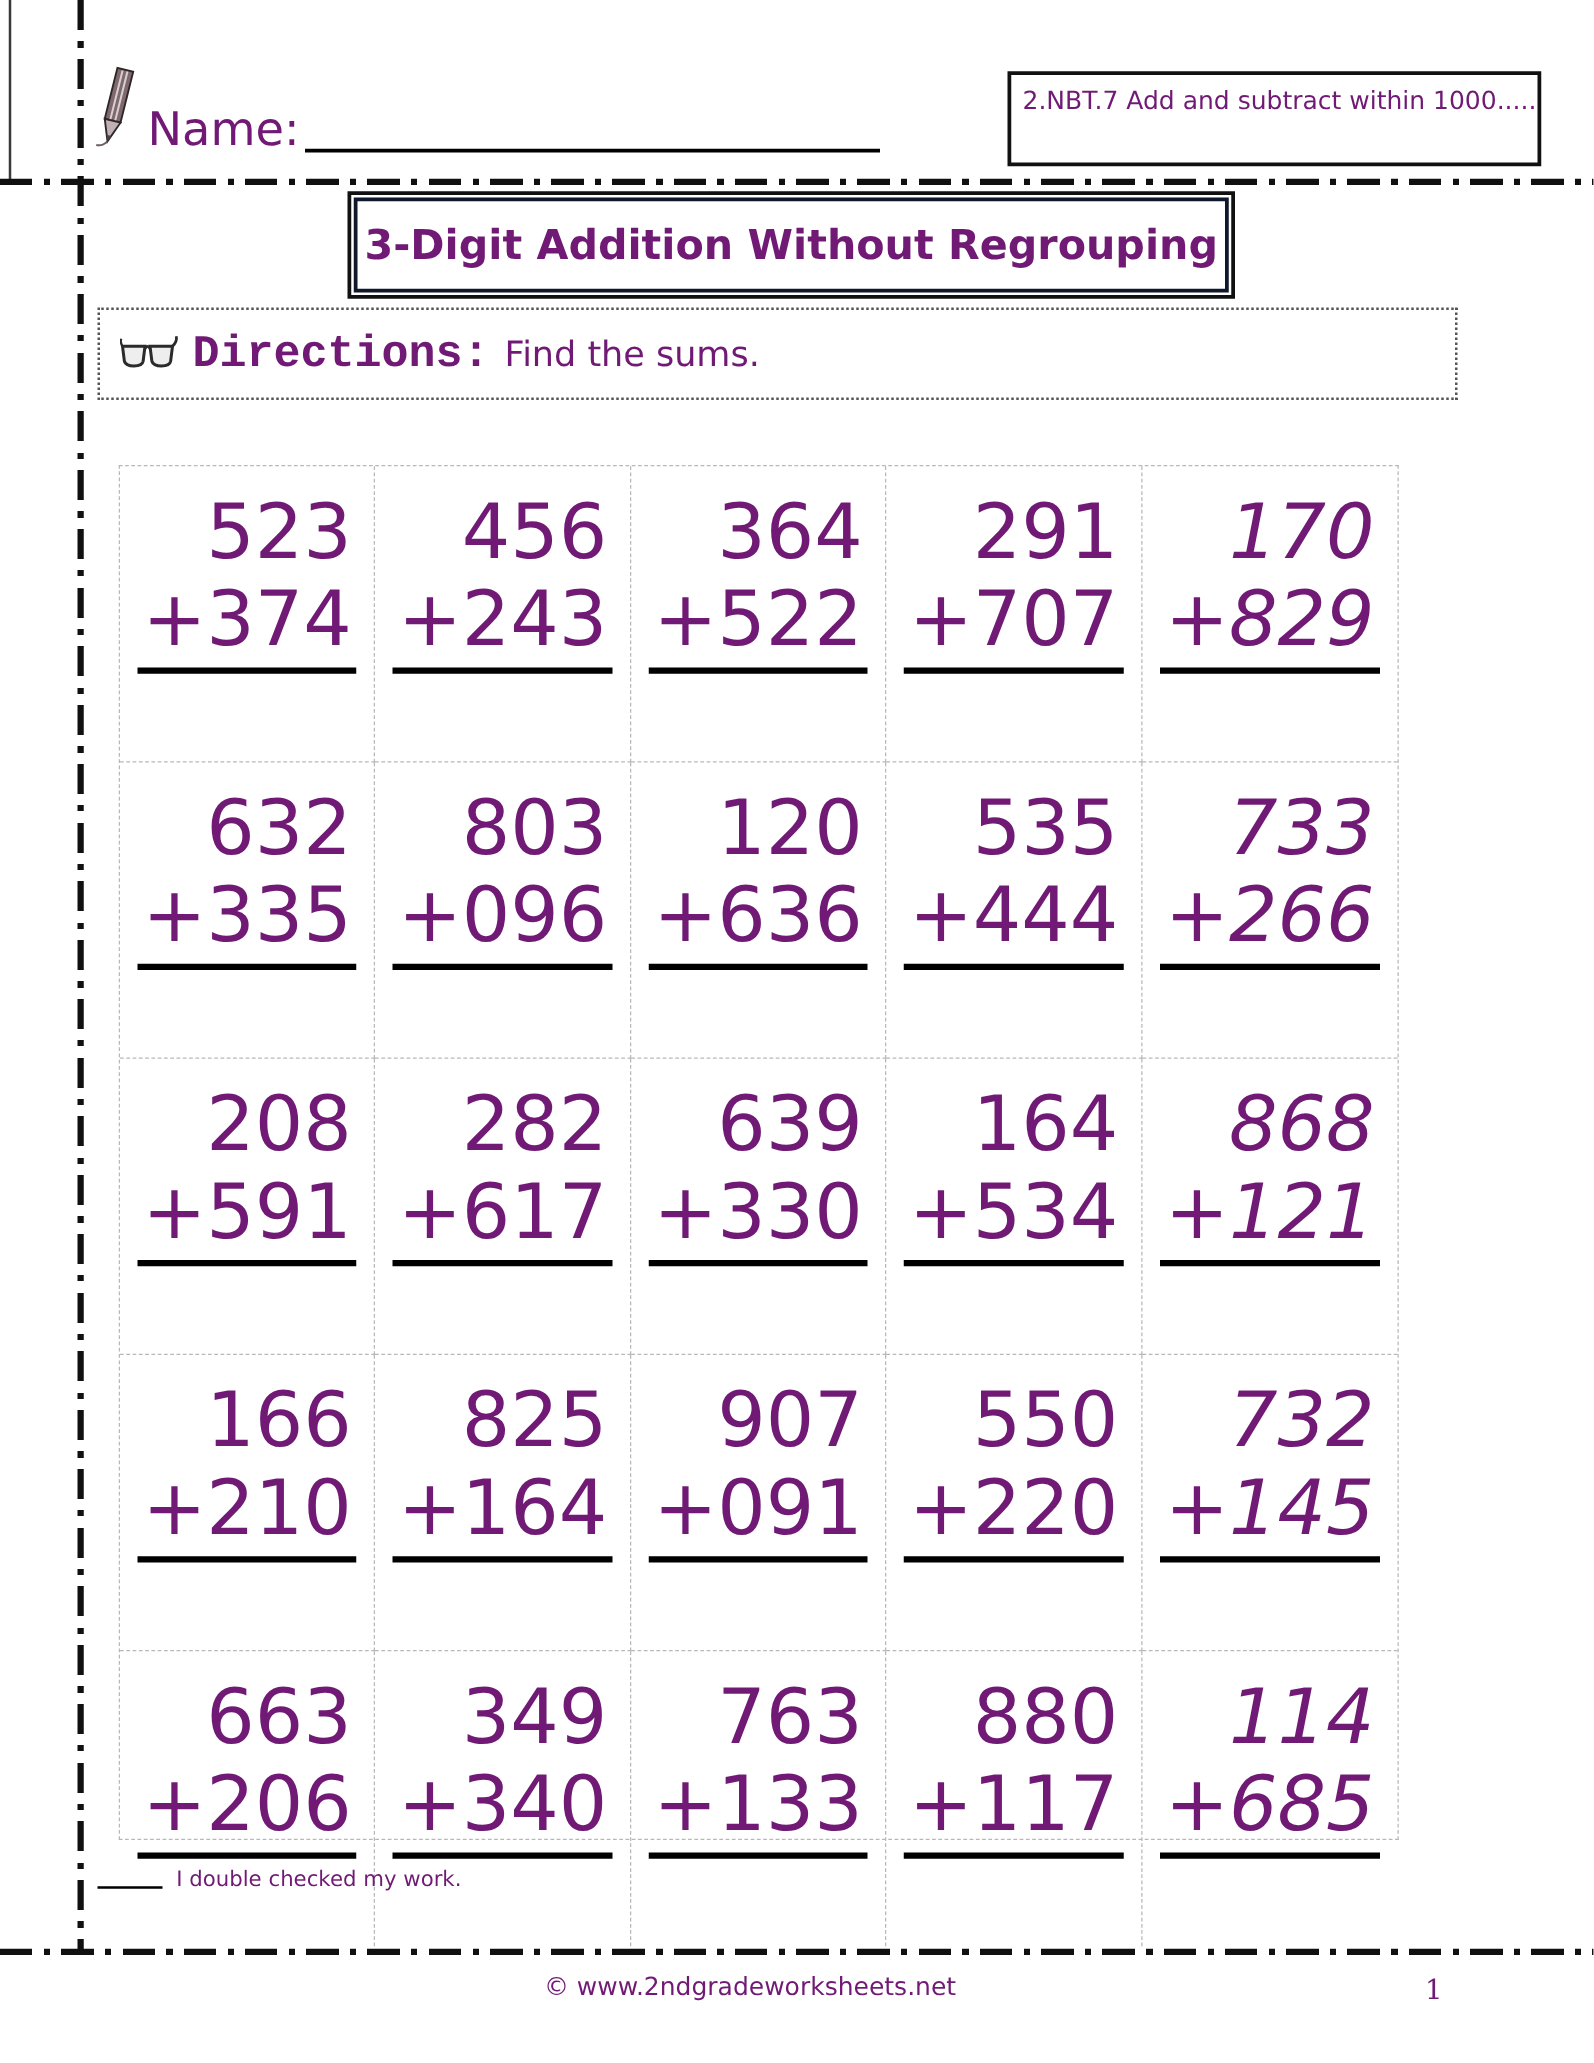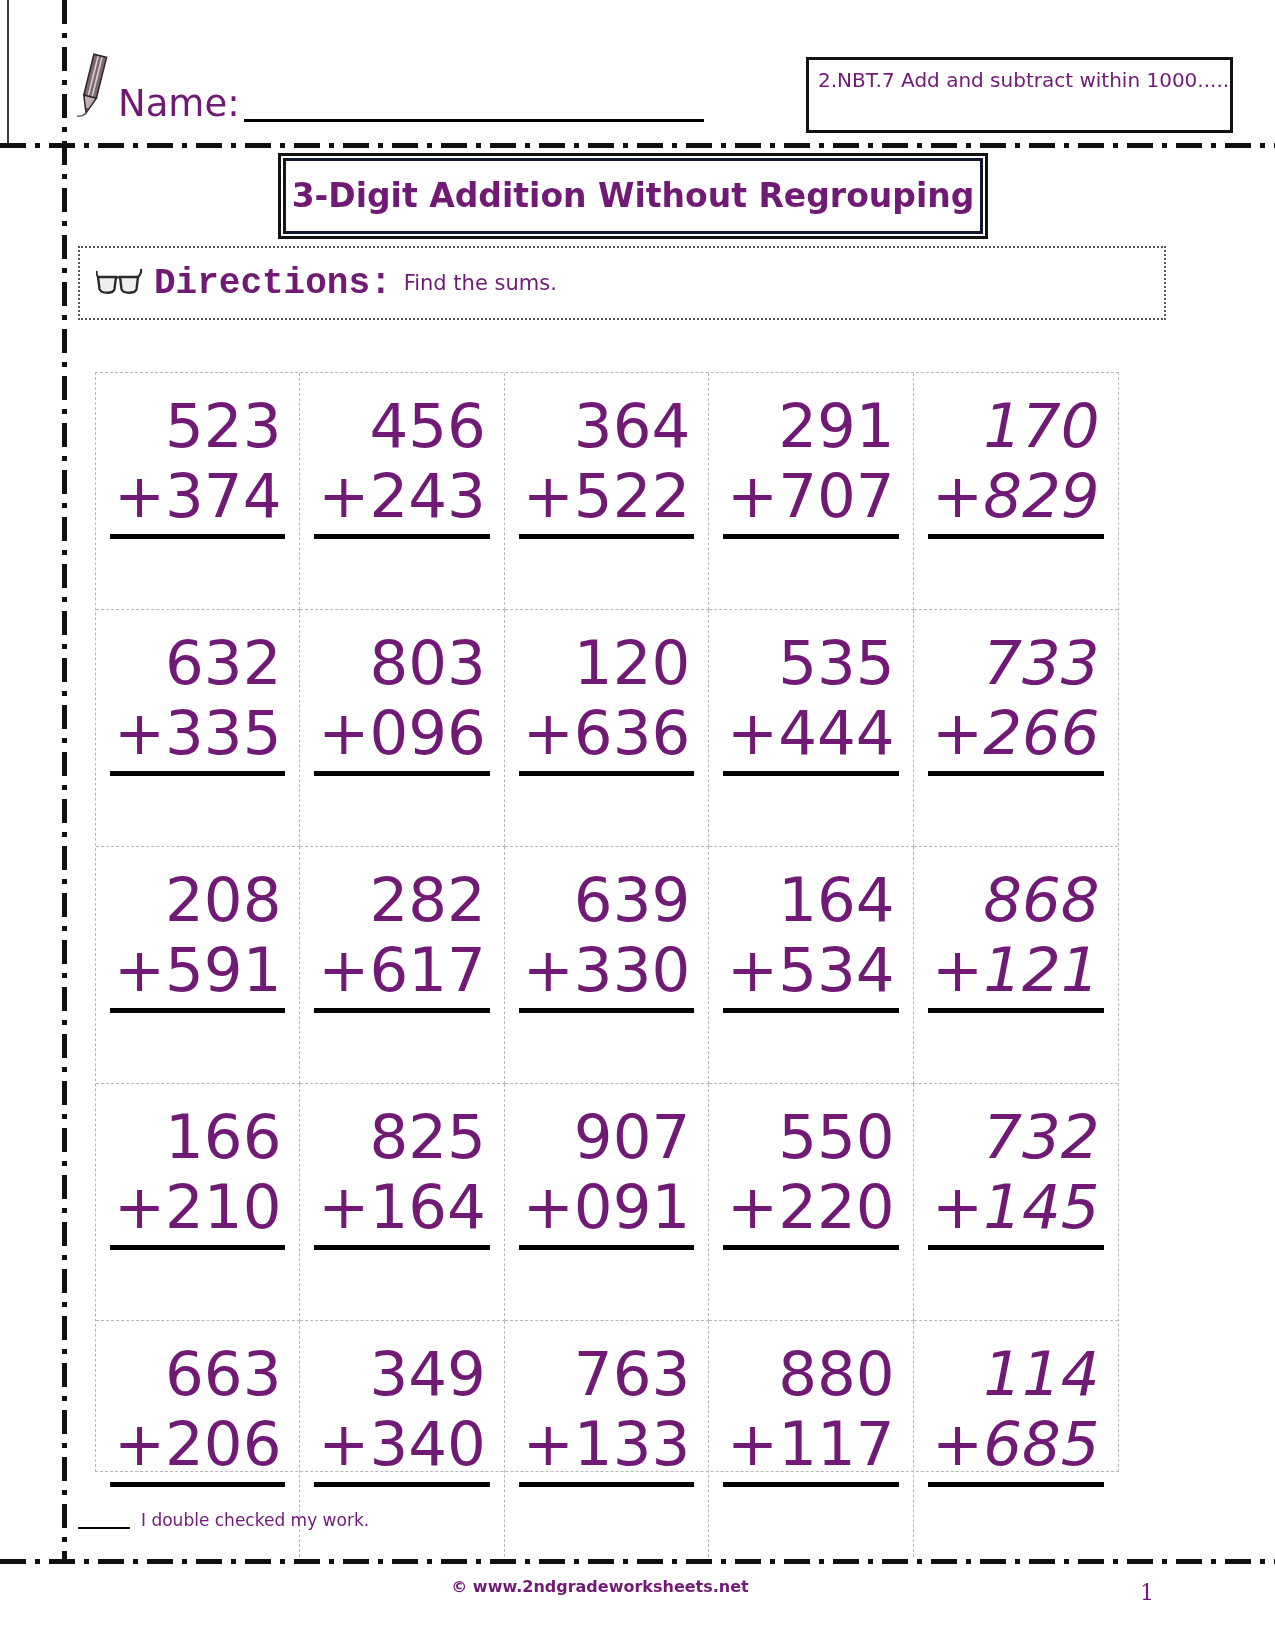--- a/index.html
+++ b/index.html
@@ -27,41 +27,41 @@
 
   
   .title-box{position:absolute;left:278px;top:153px;width:700px;border:3px solid #111;padding:2px;}
   .title-inner{border:3px solid #0f172a;text-align:center;font-weight:bold;font-size:33px;padding:15px 4px 16px;}
 
   
   .directions-box{position:absolute;left:78px;top:246px;width:1088px;height:74px;box-sizing:border-box;
     border:2px dotted #555;display:flex;align-items:center;padding-left:16px;}
   .glasses{width:50px;height:30px;margin-right:8px;}
   .dir-label{font-size:36px;font-weight:bold;font-family:Liberation Mono, monospace;}
-  .dir-text{font-size:21px;margin-left:12px;}
+  .dir-text{font-size:28px;margin-left:12px;}
 
   
   .grid{position:absolute;left:95px;top:372px;width:1022px;height:1098px;
     display:grid;grid-template-columns:repeat(5,1fr);grid-template-rows:repeat(5,1fr);
     border:1px dashed #b8b8b8;}
   .cell{border-right:1px dashed #b8b8b8;border-bottom:1px dashed #b8b8b8;
     text-align:center;padding-top:18px;box-sizing:border-box;}
   .cell:nth-child(5n){border-right:none;font-style:italic;}
   .cell:nth-child(n+21){border-bottom:none;}
   .prob{display:inline-block;text-align:right;font-size:61px;line-height:1.14;}
   .ptop{padding-right:4px;}
   .pbot{border-bottom:5px solid #000;padding:0 4px 4px 4px;}
   .answer-space{height:70px;}
 
   
-  .check-row{position:absolute;left:78px;top:1494px;display:flex;align-items:center;font-size:17px;margin-top:16px;}
+  .check-row{position:absolute;left:78px;top:1494px;display:flex;align-items:flex-start;font-size:17px;}
   .check-line{width:52px;height:15px;border-bottom:2px solid #000;margin-right:11px;}
 
   
-  .footer-copy{position:absolute;left:600px;top:1577px;transform:translateX(-50%);font-size:16px;white-space:nowrap;font-weight:bold;}
+  .footer-copy{position:absolute;left:600px;top:1577px;transform:translateX(-50%);font-size:20px;white-space:nowrap;}
   .page-num{position:absolute;left:1140px;top:1580px;font-size:22px;font-family:"DejaVu Serif", serif;}
 </style>
 </head>
 <body>
 
 <div class="page">
 
   <div class="edge-line"></div>
   <div class="vline"></div>
   <div class="hline hline-top"></div>

